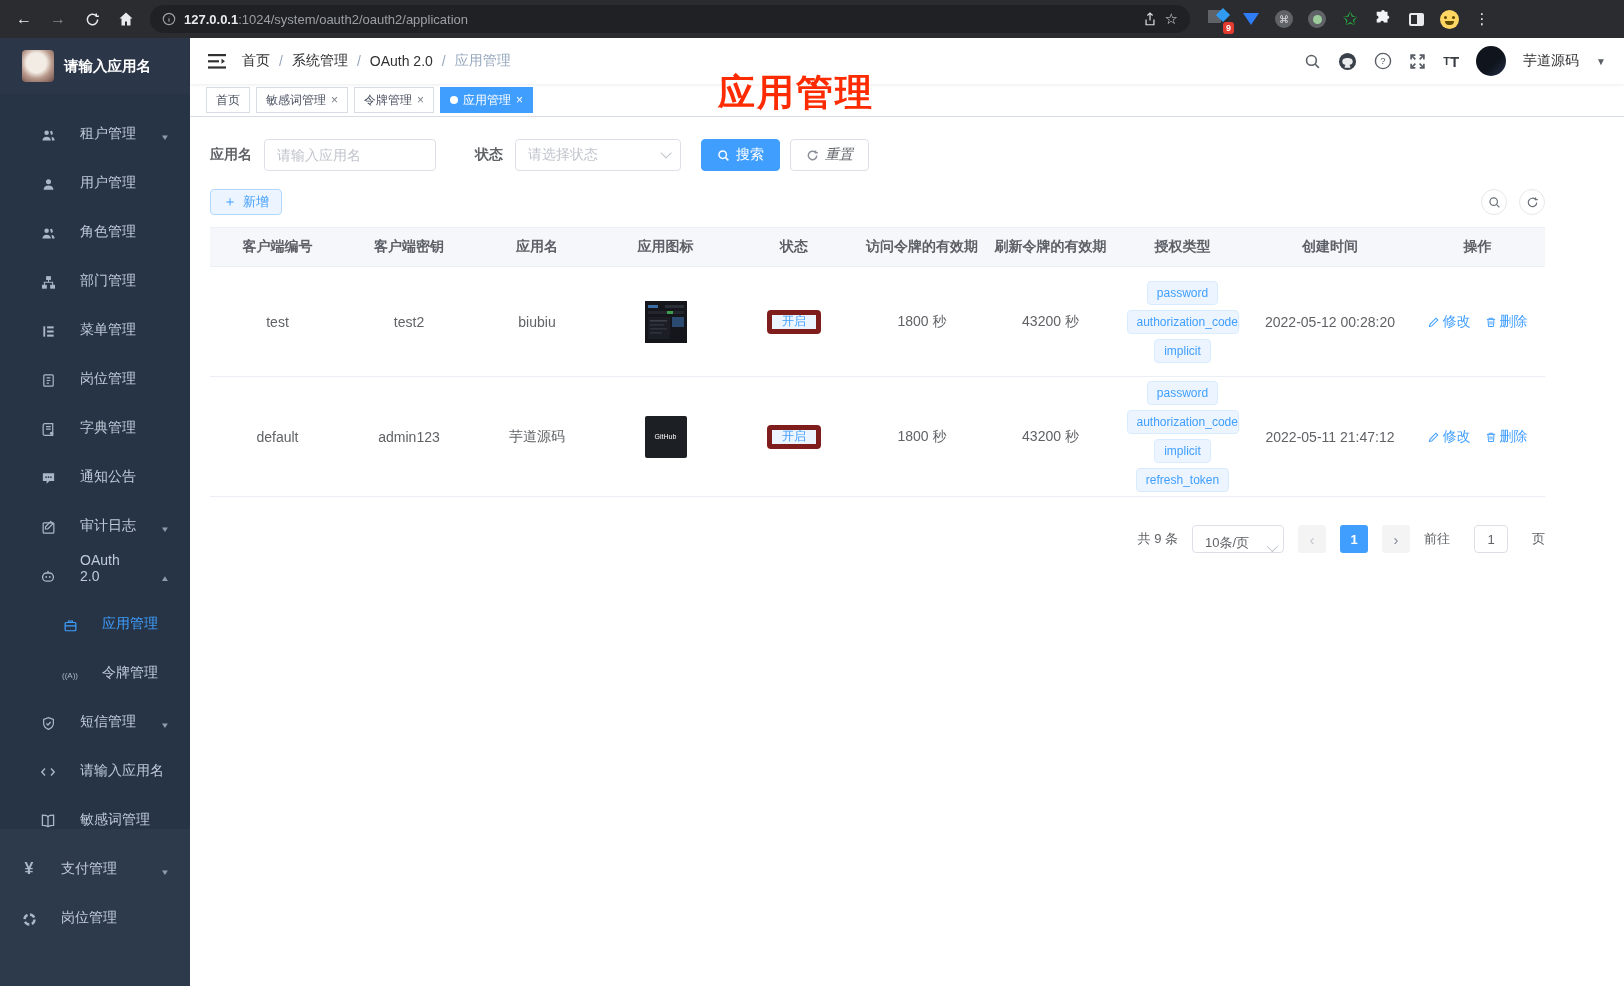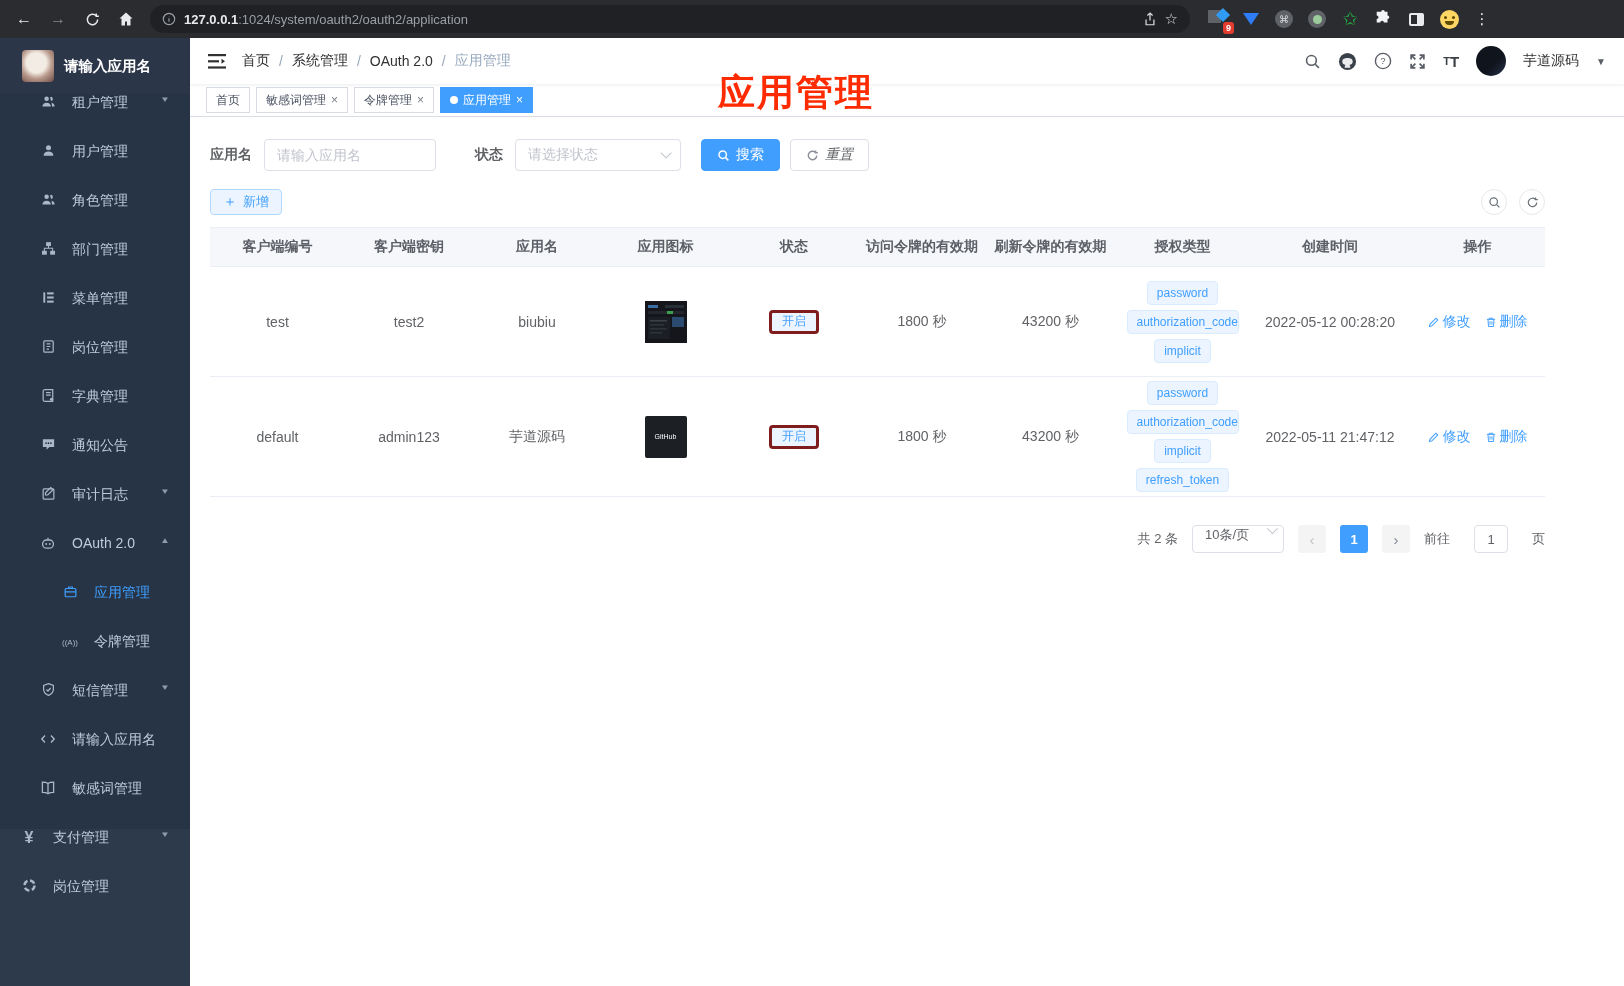--- a/index.html
+++ b/index.html
@@ -38,21 +38,21 @@
   
   .app { display:flex; height:948px; }
 
   
   .sidebar { width:190px; background:#2d3a4b; color:#bfcbd9; flex-shrink:0; overflow:hidden; }
   .logo-row { height:56px; display:flex; align-items:center; padding-left:22px; gap:10px; background:#2b3649; }
   .logo-img { width:32px; height:32px; border-radius:4px;
       background:radial-gradient(circle at 45% 40%, #f3ece4 0 38%, #b99a8c 60%, #6b4a44 100%); }
   .logo-title { color:#fff; font-size:14.5px; font-weight:bold; }
   .menu { background:#263445; }
-  .m-item { height:49px; display:flex; align-items:flex-start; gap:16px; font-size:14px; cursor:pointer; color:#bfcbd9; }
+  .m-item { height:49px; display:flex; align-items:flex-end; gap:24px; font-size:14px; cursor:pointer; color:#bfcbd9; }
   .m-item .mi { width:16px; display:flex; justify-content:center; color:#aab7c9; flex-shrink:0; }
   .lv1 { padding-left:21px; background:#2d3a4b; }
   .lv2 { padding-left:40px; }
   .lv3 { padding-left:62px; }
   .m-item.active, .m-item.active .mi { color:#409eff; }
   .arrow { margin-left:auto; margin-right:20px; font-size:10px; color:#8e9bae; transform:scaleY(.8); }
   svg.ic { display:block; }
 
   
   .main { flex:1; position:relative; background:#fff; }
@@ -95,29 +95,29 @@
   .table { margin-top:12px; width:1335px; font-size:14px; color:#606266; }
   .t-row { display:flex; align-items:center; border-bottom:1px solid #ebeef5; }
   .t-head { background:#f5f7fa; border-top:1px solid #ebeef5; font-weight:bold; color:#5c6066; }
   .t-head .cell { padding:10px 0; }
   .cell { text-align:center; }
   .c1{width:135px}.c2{width:128px}.c3{width:128px}.c4{width:129px}.c5{width:128px}
   .c6{width:128px}.c7{width:129px}.c8{width:135px}.c9{width:160px}.c10{width:135px}
   .row1 { height:110px; } .row2 { height:120px; }
   .app-thumb { display:inline-block; vertical-align:middle; }
   .gh-thumb { width:42px; height:42px; background:#1c1f24; color:#fff; font-size:7px; display:inline-flex; align-items:center; justify-content:center; border-radius:2px; }
-  .status-tag { display:inline-flex; align-items:center; height:24px; padding:0 10px; background:#ecf5ff; border:3px solid #7f1d1d; border-radius:4px; color:#409eff; font-size:12px; }
+  .status-tag { display:inline-flex; align-items:center; height:24px; padding:0 10px; background:#ecf5ff; border:5px solid #7f1d1d; border-radius:4px; color:#409eff; font-size:12px; }
   .grant-list { display:flex; flex-direction:column; align-items:center; gap:5px; }
   .g-tag { display:inline-block; max-width:112px; overflow:hidden; white-space:nowrap; height:24px; line-height:22px; padding:0 9px; background:#ecf5ff; border:1px solid #d9ecff; border-radius:4px; color:#409eff; font-size:12px; }
   .act-link { color:#409eff; font-size:14px; display:inline-flex; align-items:center; gap:3px; cursor:pointer; }
   .acts { display:flex; justify-content:center; gap:14px; }
 
   
   .pager { width:1335px; margin-top:28px; display:flex; align-items:center; justify-content:flex-end; gap:14px; font-size:13px; color:#606266; }
-  .pg-select { width:92px; height:28px; border:1px solid #dcdfe6; border-radius:4px; display:flex; align-items:flex-start; padding:0 8px 0 12px; color:#606266; cursor:pointer; }
+  .pg-select { width:92px; height:28px; border:1px solid #dcdfe6; border-radius:4px; display:flex; align-items:flex-end; padding:0 8px 0 12px; color:#606266; cursor:pointer; }
   .pg-btn { width:28px; height:28px; border-radius:3px; background:#f4f4f5; display:flex; align-items:center; justify-content:center; color:#808695; font-size:15px; cursor:pointer; }
   .pg-btn.disabled { color:#c0c4cc; }
   .pg-cur { width:28px; height:28px; border-radius:3px; background:#409eff; color:#fff; display:flex; align-items:center; justify-content:center; font-weight:bold; cursor:default; }
   .goto-group { display:flex; align-items:center; gap:24px; }
   .goto-input { width:34px; height:28px; border:1px solid #dcdfe6; border-radius:4px; text-align:center; font-size:13px; color:#606266; font-family:inherit; }
 </style>
 </head>
 <body>
 
 <div class="browser-bar">
@@ -574,21 +574,21 @@
                     <path d="M2.5 4.5h11M5.5 4.5V3h5v1.5M4 4.5l.7 9.5h6.6l.7-9.5M6.7 7v4.5M9.3 7v4.5"></path>
                   </svg>
                 <span>删除</span>
               </span>
             </div>
           </div>
         </div>
       </div>
 
       <div class="pager">
-        <span>共 2 条</span>
+        <span>共 9 条</span>
         <div class="pg-select">
           <span>10条/页</span>
           <span class="sel-chev" style="transform:rotate(45deg) translateY(-2px);"></span>
         </div>
         <span class="pg-btn disabled">‹</span>
         <span class="pg-cur">1</span>
         <span class="pg-btn">›</span>
         <div class="goto-group">
           <span>前往</span>
           <input class="goto-input" value="1" style="">

